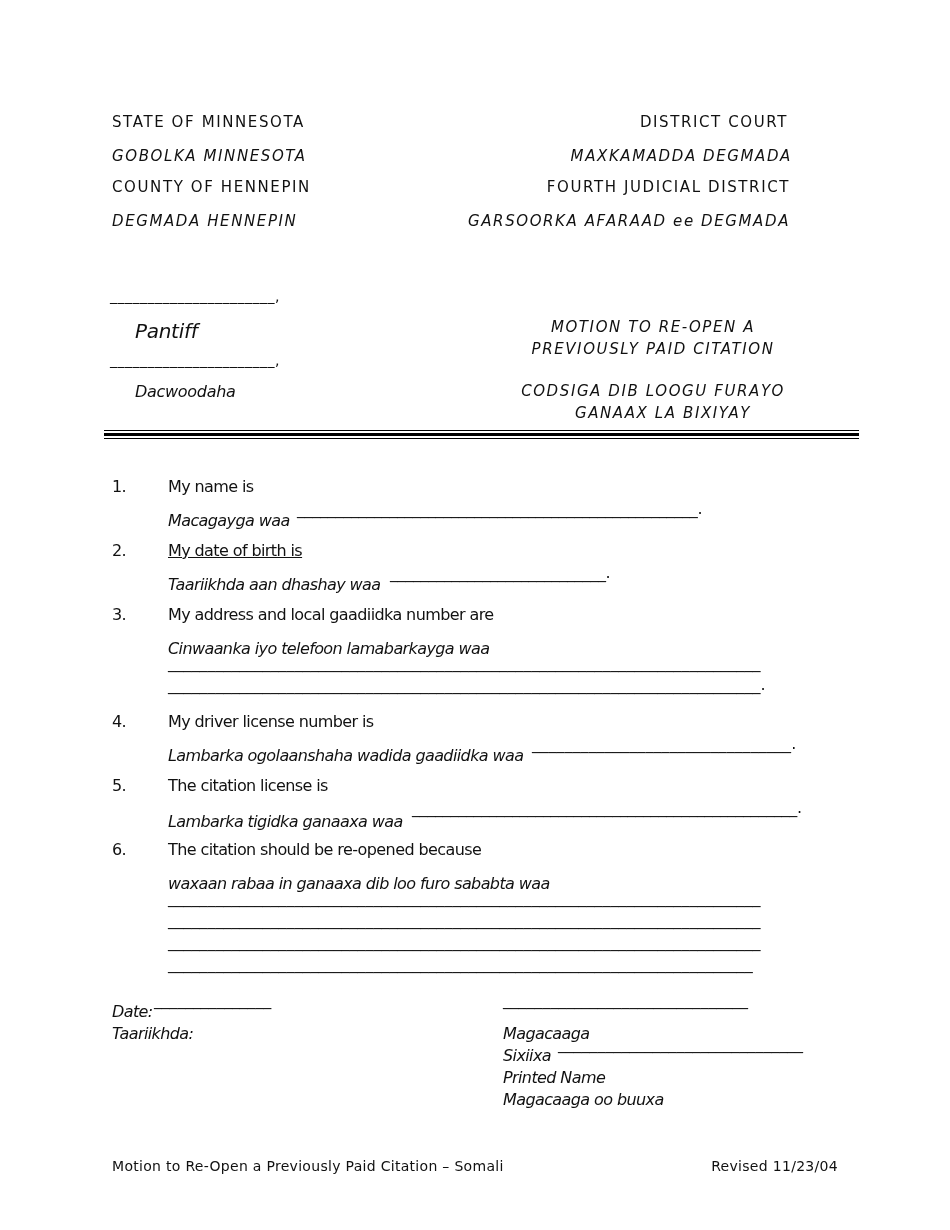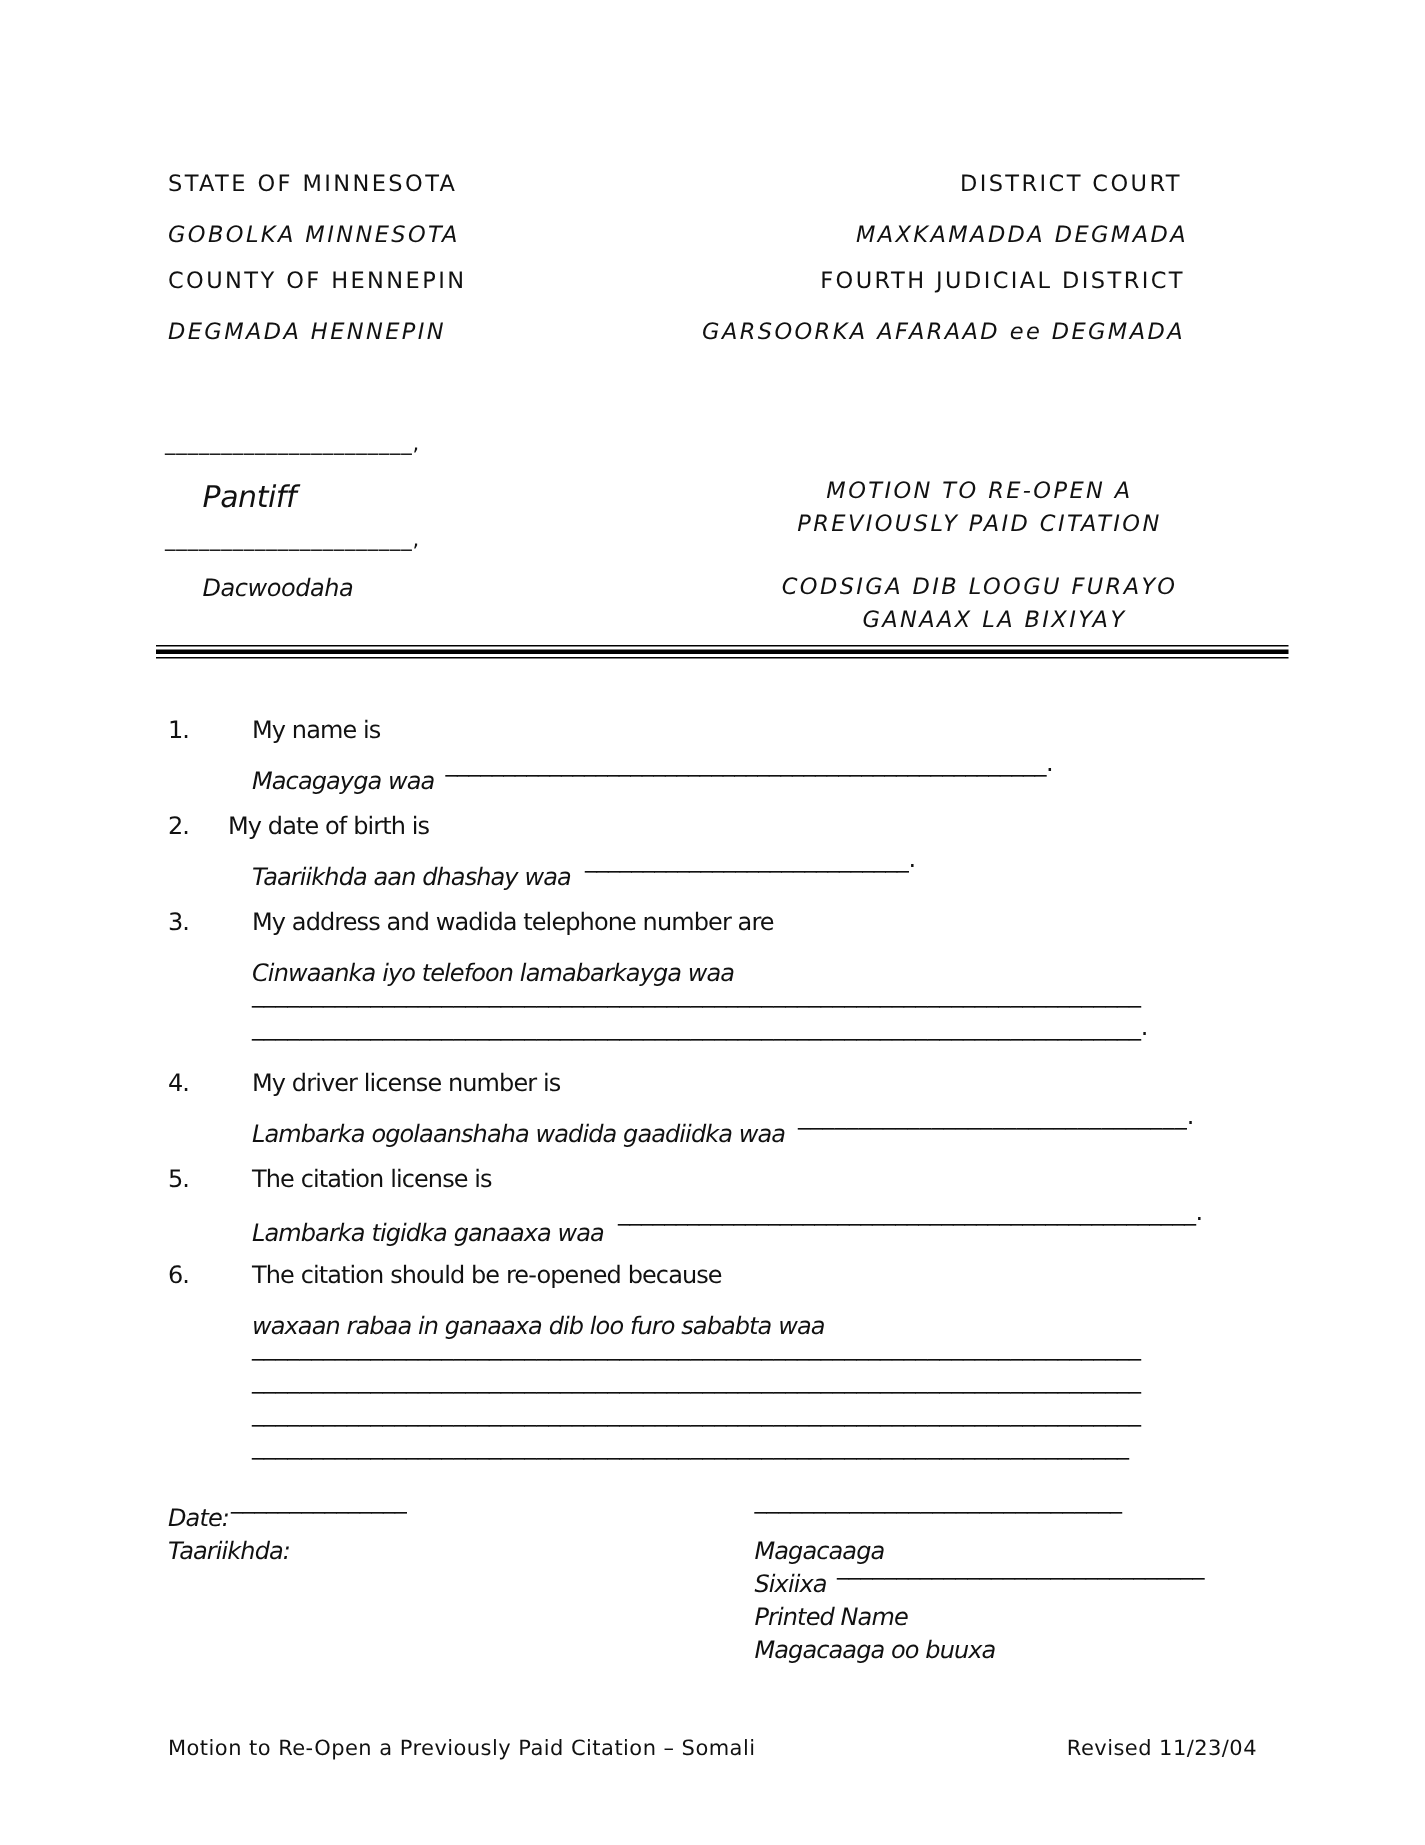--- a/index.html
+++ b/index.html
@@ -43,26 +43,26 @@
   <div style="height:3px;margin-bottom:2px;"></div>
   <div style="height:1px;"></div>
 </div>
 
 <div class="abs body-text" style="left:112px;top:477px;">1.</div>
 <div class="abs body-text" style="left:168px;top:477px;">My name is</div>
 <div class="abs body-text it" style="left:168px;top:499px;">Macagayga waa</div>
 <div class="abs body-text" style="left:297px;top:499px;letter-spacing:-0.3px;">____________________________________________________.</div>
 
 <div class="abs body-text" style="left:112px;top:541px;">2.</div>
-<div class="abs body-text" style="left:152px;top:541px;">My date of birth is</div>
+<div class="abs body-text" style="left:168px;top:541px;text-decoration:underline;">My date of birth is</div>
 <div class="abs body-text it" style="left:168px;top:563px;">Taariikhda aan dhashay waa</div>
 <div class="abs body-text" style="left:390px;top:563px;letter-spacing:-0.3px;">____________________________.</div>
 
 <div class="abs body-text" style="left:112px;top:605px;">3.</div>
-<div class="abs body-text" style="left:168px;top:605px;">My address and wadida telephone number are</div>
+<div class="abs body-text" style="left:168px;top:605px;">My address and local gaadiidka number are</div>
 <div class="abs body-text it" style="left:168px;top:627px;">Cinwaanka iyo telefoon lamabarkayga waa</div>
 <div class="abs body-text" style="left:168px;top:653px;letter-spacing:-0.1px;">___________________________________________________________________________</div>
 <div class="abs body-text" style="left:168px;top:675px;letter-spacing:-0.1px;">___________________________________________________________________________.</div>
 
 <div class="abs body-text" style="left:112px;top:712px;">4.</div>
 <div class="abs body-text" style="left:168px;top:712px;">My driver license number is</div>
 <div class="abs body-text it" style="left:168px;top:734px;">Lambarka ogolaanshaha wadida gaadiidka waa</div>
 <div class="abs body-text" style="left:532px;top:734px;letter-spacing:0.1px;">________________________________.</div>
 
 <div class="abs body-text" style="left:112px;top:776px;">5.</div>

